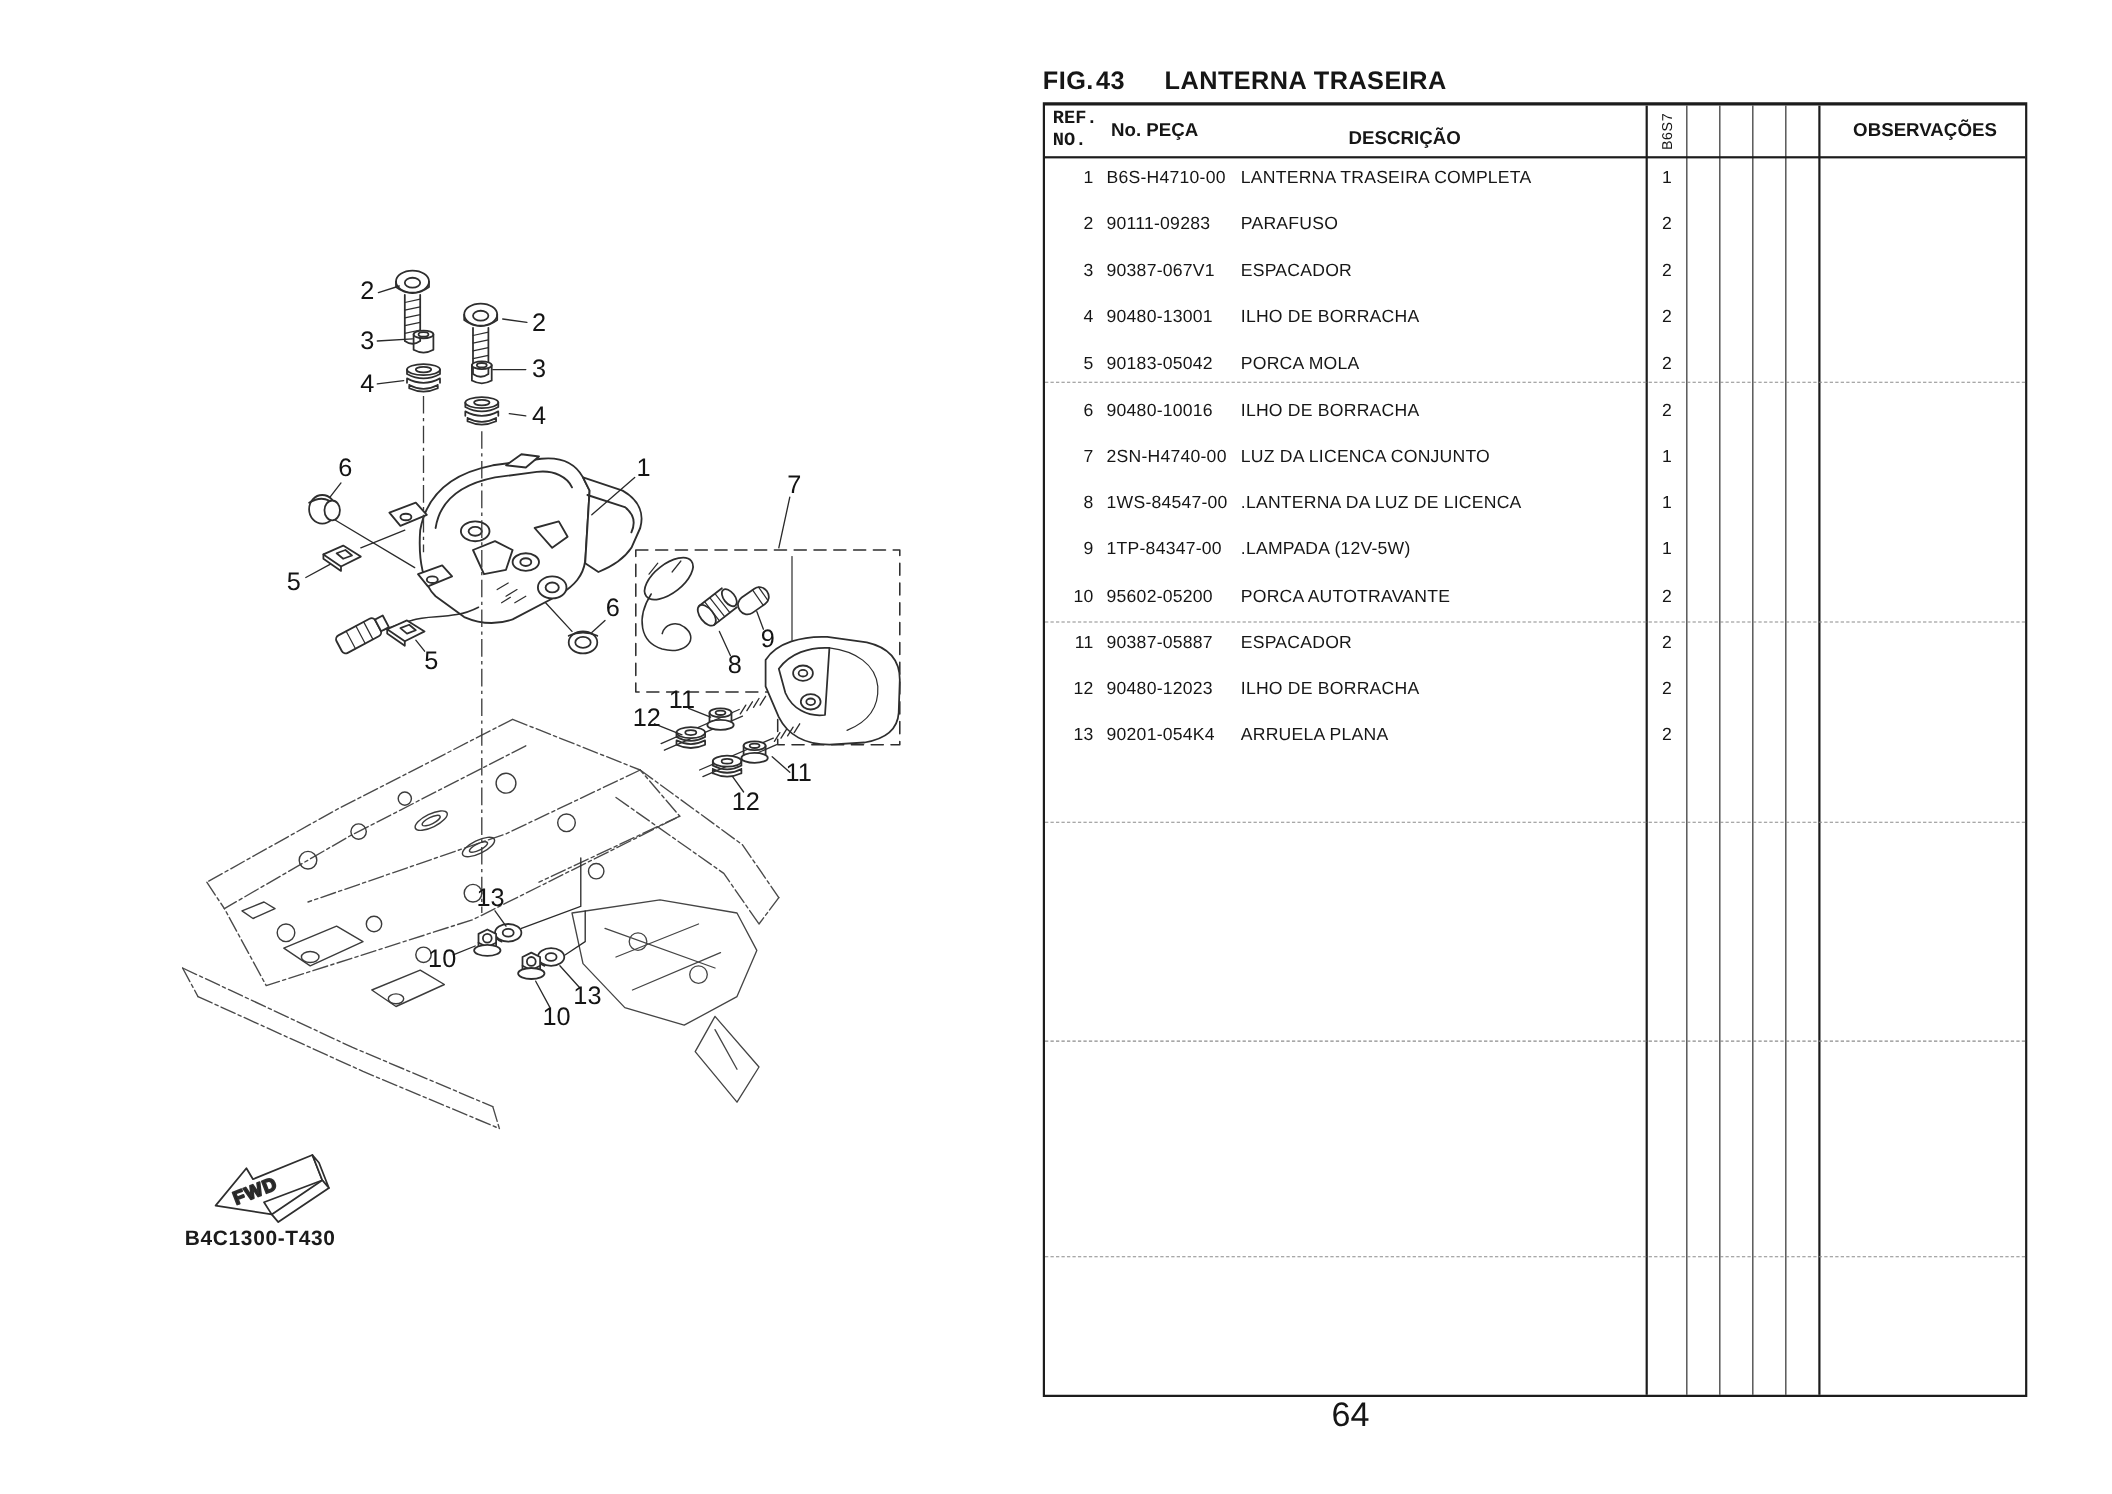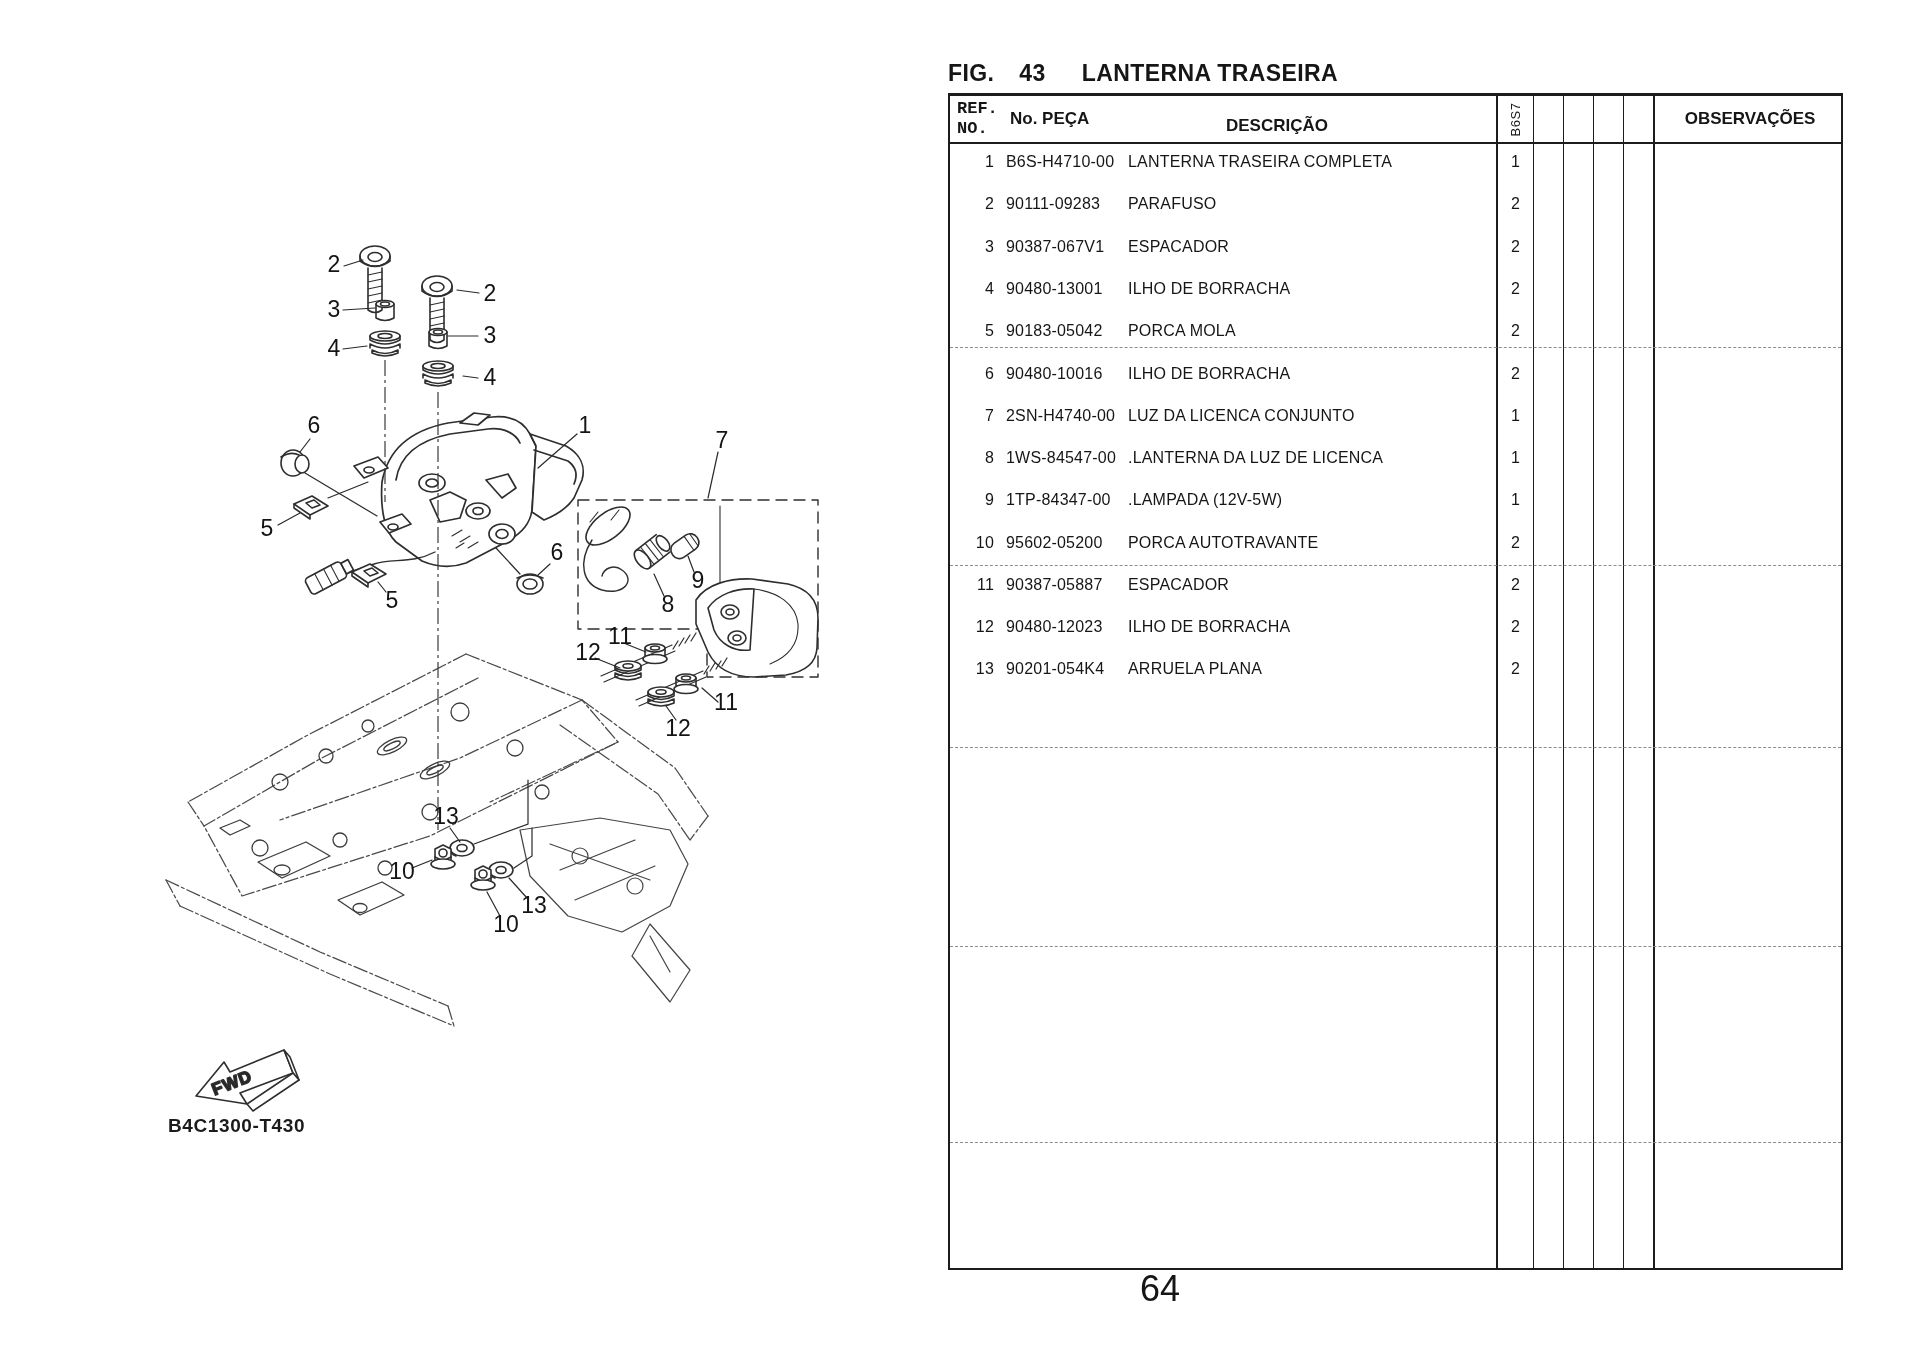--- a/index.html
+++ b/index.html
@@ -3,42 +3,42 @@
 <meta charset="utf-8">
 <style>
   html,body{margin:0;padding:0;}
   body{
     width:1920px;height:1358px;position:relative;background:#ffffff;
     font-family:"Liberation Sans", sans-serif;color:#161616;
     -webkit-font-smoothing:antialiased;
   }
   
   .fig-title{position:absolute;left:948px;top:60px;font-weight:bold;font-size:23px;letter-spacing:.4px;white-space:nowrap;}
-  .fig-title .num{margin-left:25px;}
+  .fig-title .num{margin-left:2px;}
   .fig-title .name{margin-left:36px;}
   
   .ptable{position:absolute;left:948px;top:93px;width:895px;height:1177px;
     border:2px solid #1c1c1c;border-top-width:3px;box-sizing:border-box;}
   .vline{position:absolute;top:0;bottom:0;background:#1c1c1c;}
   .hdr-bottom{position:absolute;left:0;right:0;top:46px;height:2px;background:#1c1c1c;}
   .hcell{position:absolute;font-weight:bold;font-size:17px;}
   .h-ref{left:7px;top:3px;line-height:20px;font-family:Liberation Mono, monospace;}
   .h-part{left:60px;width:122px;top:13px;}
   .h-desc{left:276px;width:140px;top:20px;text-align:left;}
   .h-obs{left:708px;width:184px;top:13px;text-align:center;}
   .h-model{left:548px;width:35px;top:0;height:46px;display:flex;align-items:center;justify-content:center;}
   .h-model span{transform:rotate(-90deg);font-size:13px;font-weight:normal;letter-spacing:.5px;}
   .dashsep{position:absolute;left:0;right:0;height:0;border-top:1.5px dashed #8c8c8c;}
   .trow{position:absolute;left:0;right:0;height:22px;font-size:16px;letter-spacing:.2px;}
   .trow .ref{position:absolute;left:4px;width:40px;text-align:right;}
   .trow .part{position:absolute;left:56px;}
   .trow .desc{position:absolute;left:178px;}
   .trow .qty{position:absolute;left:548px;width:35px;text-align:center;}
   
-  .pageno{position:absolute;left:1140px;top:1268px;width:105px;text-align:left;font-size:36px;}
+  .pageno{position:absolute;left:1140px;top:1268px;width:105px;text-align:right;font-size:31px;}
   
   .diagram{position:absolute;left:130px;top:180px;width:780px;height:980px;}
   svg text.callout{font-family:"Liberation Sans",sans-serif;font-size:23px;fill:#141414;}
   svg text.fwd{font-family:"Liberation Sans",sans-serif;font-size:17px;font-weight:bold;fill:#202020;letter-spacing:1px;}
   svg text.code{font-family:"Liberation Sans",sans-serif;font-size:19px;font-weight:bold;fill:#1b1b1b;letter-spacing:.6px;}
 </style>
 </head>
 <body>
 
 <div class="fig-title">

